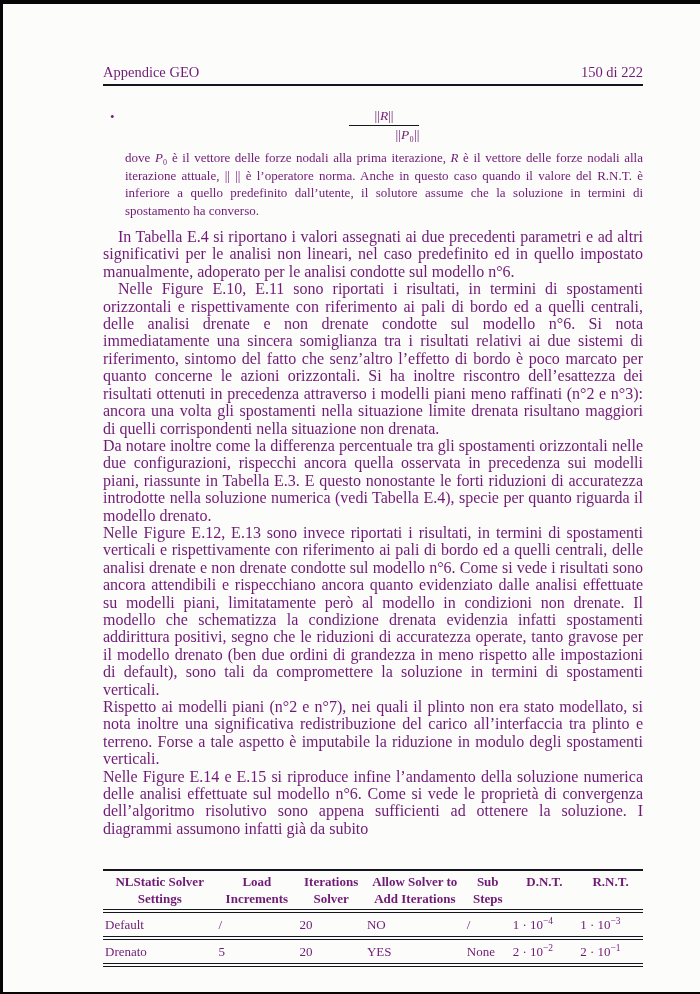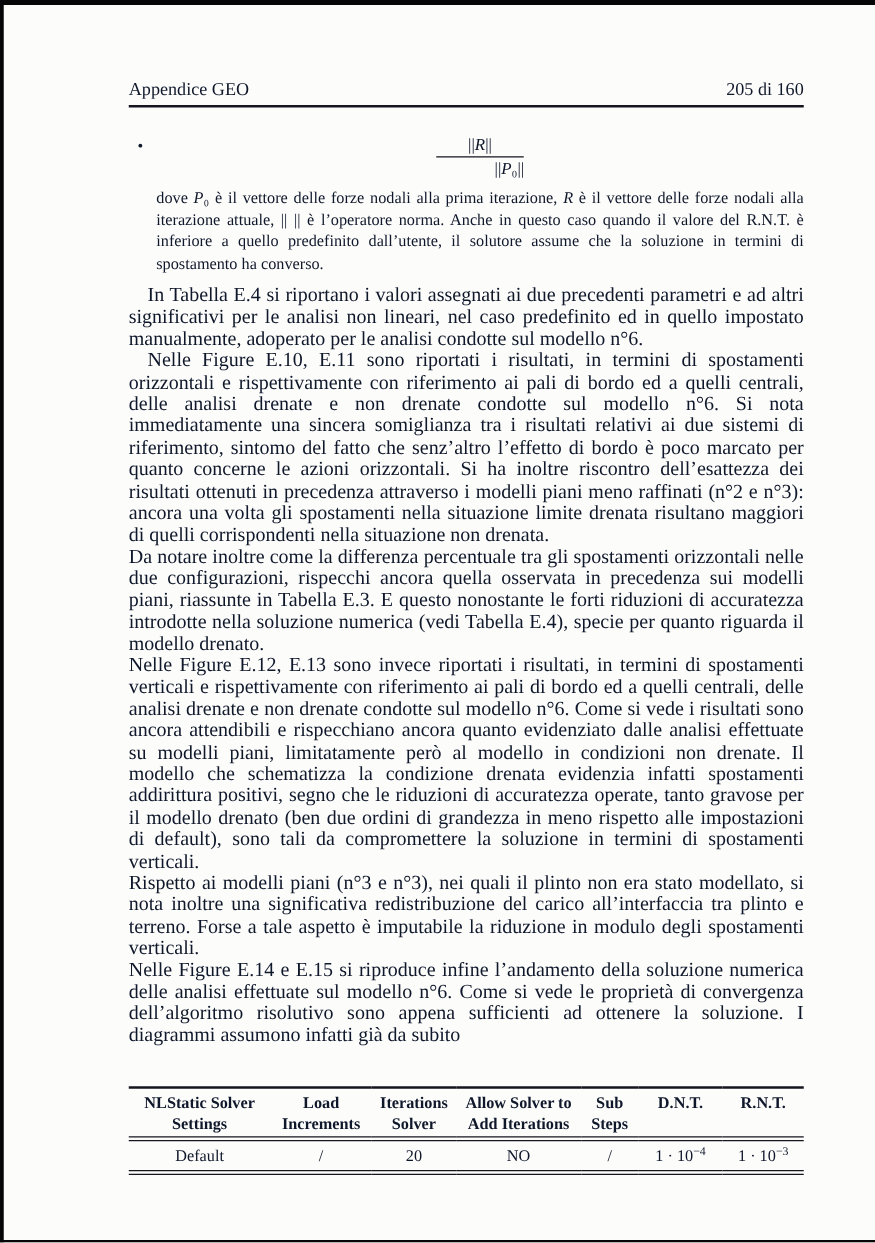--- a/index.html
+++ b/index.html
@@ -6,21 +6,21 @@
   .page {
     position: relative;
     width: 700px;
     height: 994px;
     box-sizing: border-box;
     background: #fcfcfb;
     border-top: 4px solid #060608;
     border-left: 3px solid #060608;
     border-bottom: 2px solid #060608;
     overflow: hidden;
-    color: #0f172a;
+    color: #701a75;
     font-family: "Liberation Serif", "DejaVu Serif", serif;
   }
   .content {
     position: absolute;
     left: 100px;
     width: 540px;
     top: 0;
   }
   
   .header-row {
@@ -84,21 +84,20 @@
   }
   table.solver th {
     font-weight: bold;
     vertical-align: top;
     text-align: center;
     padding: 3px 2px 2px 2px;
     line-height: 16.5px;
     border-bottom: 4px double #15151f;
   }
   table.solver td {
-    text-align: center;
     padding: 3.5px 2px;
     border-bottom: 4px double #15151f;
   }
   table.solver tr:last-child td { border-bottom: none; }
   table.solver sup { font-size: 9.5px; line-height: 0; }
   .c-settings { width: 21%; }
   .c-load     { width: 15%; }
   .c-iter     { width: 12.5%; }
   .c-allow    { width: 18.5%; }
   .c-sub      { width: 8.5%; }
@@ -112,41 +111,41 @@
   }
 </style>
 </head>
 <body>
 
 <div class="page">
   <div class="content">
 
     <div class="header-row">
       <span>Appendice GEO</span>
-      <span>205 di 160</span>
+      <span>150 di 222</span>
     </div>
 
     <div class="bullet">
       <span class="marker">•</span>
 
       <div class="formula">
         <span class="frac">
           <span class="num" style="display:block"><span>||</span><span class="it">R</span><span>||</span></span>
           <span class="den" style="display:block"><span>||</span><span class="it">P</span><span>₀</span><span>||</span></span>
         </span>
       </div>
 
       <p class="jt"><span>dove </span><span class="it">P</span><span>₀</span><span> è il vettore delle forze nodali alla prima iterazione, </span><span class="it">R</span><span> è il vettore delle forze nodali alla iterazione attuale, || || è l’operatore norma. Anche in questo caso quando il valore del R.N.T. è inferiore a quello predefinito dall’utente, il solutore assume che la soluzione in termini di spostamento ha converso.</span></p>
     </div>
 
     <p class="para first indent">In Tabella E.4 si riportano i valori assegnati ai due precedenti parametri e ad altri significativi per le analisi non lineari, nel caso predefinito ed in quello impostato manualmente, adoperato per le analisi condotte sul modello n°6.</p>
     <p class="para indent">Nelle Figure E.10, E.11 sono riportati i risultati, in termini di spostamenti orizzontali e rispettivamente con riferimento ai pali di bordo ed a quelli centrali, delle analisi drenate e non drenate condotte sul modello n°6. Si nota immediatamente una sincera somiglianza tra i risultati relativi ai due sistemi di riferimento, sintomo del fatto che senz’altro l’effetto di bordo è poco marcato per quanto concerne le azioni orizzontali. Si ha inoltre riscontro dell’esattezza dei risultati ottenuti in precedenza attraverso i modelli piani meno raffinati (n°2 e n°3): ancora una volta gli spostamenti nella situazione limite drenata risultano maggiori di quelli corrispondenti nella situazione non drenata.</p>
     <p class="para">Da notare inoltre come la differenza percentuale tra gli spostamenti orizzontali nelle due configurazioni, rispecchi ancora quella osservata in precedenza sui modelli piani, riassunte in Tabella E.3. E questo nonostante le forti riduzioni di accuratezza introdotte nella soluzione numerica (vedi Tabella E.4), specie per quanto riguarda il modello drenato.</p>
     <p class="para">Nelle Figure E.12, E.13 sono invece riportati i risultati, in termini di spostamenti verticali e rispettivamente con riferimento ai pali di bordo ed a quelli centrali, delle analisi drenate e non drenate condotte sul modello n°6. Come si vede i risultati sono ancora attendibili e rispecchiano ancora quanto evidenziato dalle analisi effettuate su modelli piani, limitatamente però al modello in condizioni non drenate. Il modello che schematizza la condizione drenata evidenzia infatti spostamenti addirittura positivi, segno che le riduzioni di accuratezza operate, tanto gravose per il modello drenato (ben due ordini di grandezza in meno rispetto alle impostazioni di default), sono tali da compromettere la soluzione in termini di spostamenti verticali.</p>
-    <p class="para">Rispetto ai modelli piani (n°3 e n°3), nei quali il plinto non era stato modellato, si nota inoltre una significativa redistribuzione del carico all’interfaccia tra plinto e terreno. Forse a tale aspetto è imputabile la riduzione in modulo degli spostamenti verticali.</p>
+    <p class="para">Rispetto ai modelli piani (n°2 e n°7), nei quali il plinto non era stato modellato, si nota inoltre una significativa redistribuzione del carico all’interfaccia tra plinto e terreno. Forse a tale aspetto è imputabile la riduzione in modulo degli spostamenti verticali.</p>
     <p class="para">Nelle Figure E.14 e E.15 si riproduce infine l’andamento della soluzione numerica delle analisi effettuate sul modello n°6. Come si vede le proprietà di convergenza dell’algoritmo risolutivo sono appena sufficienti ad ottenere la soluzione. I diagrammi assumono infatti già da subito</p>
 
     <table class="solver">
       <thead>
         <tr>
           <th class="c-settings">
             <div>NLStatic Solver</div>
             <div>Settings</div>
           </th>
           <th class="c-load">
@@ -176,18 +175,27 @@
       <tbody>
         <tr>
           <td>Default</td>
           <td>/</td>
           <td>20</td>
           <td>NO</td>
           <td>/</td>
           <td><span>1 · 10</span><sup>−4</sup></td>
           <td><span>1 · 10</span><sup>−3</sup></td>
         </tr>
+        <tr>
+          <td>Drenato</td>
+          <td>5</td>
+          <td>20</td>
+          <td>YES</td>
+          <td>None</td>
+          <td><span>2 · 10</span><sup>−2</sup></td>
+          <td><span>2 · 10</span><sup>−1</sup></td>
+        </tr>
       </tbody>
     </table>
 
 
   </div>
 </div>
 
 </body></html>

